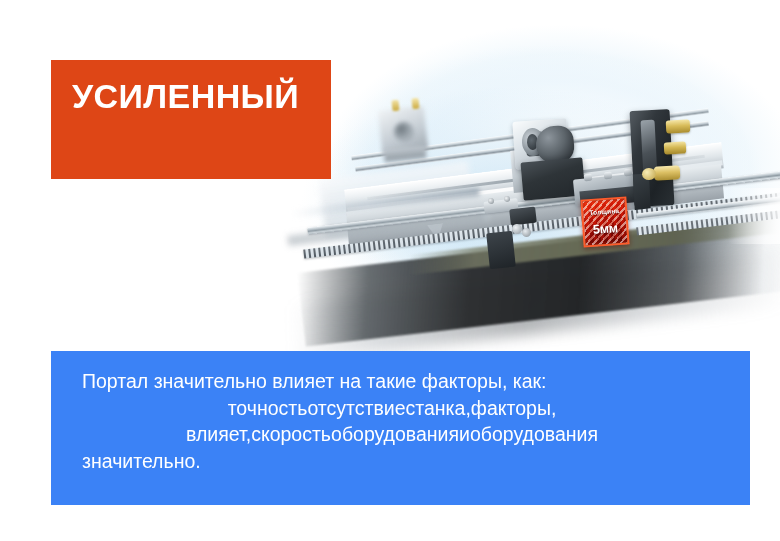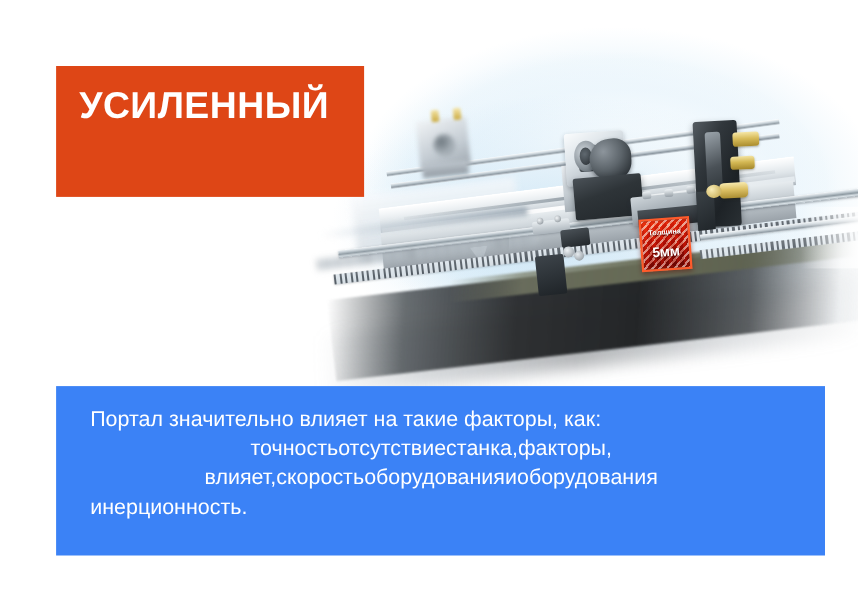--- a/index.html
+++ b/index.html
@@ -415,17 +415,17 @@
         <span>станка,</span>
         <span>факторы,</span>
       </span>
       <span class="ln j">
         <span>влияет,</span>
         <span>скорость</span>
         <span>оборудования</span>
         <span>и</span>
         <span>оборудования</span>
       </span>
-      <span class="ln">инерционность.</span>
+      <span class="ln">значительно.</span>
     </div>
   </div>
 
 </div>
 
 </body></html>

